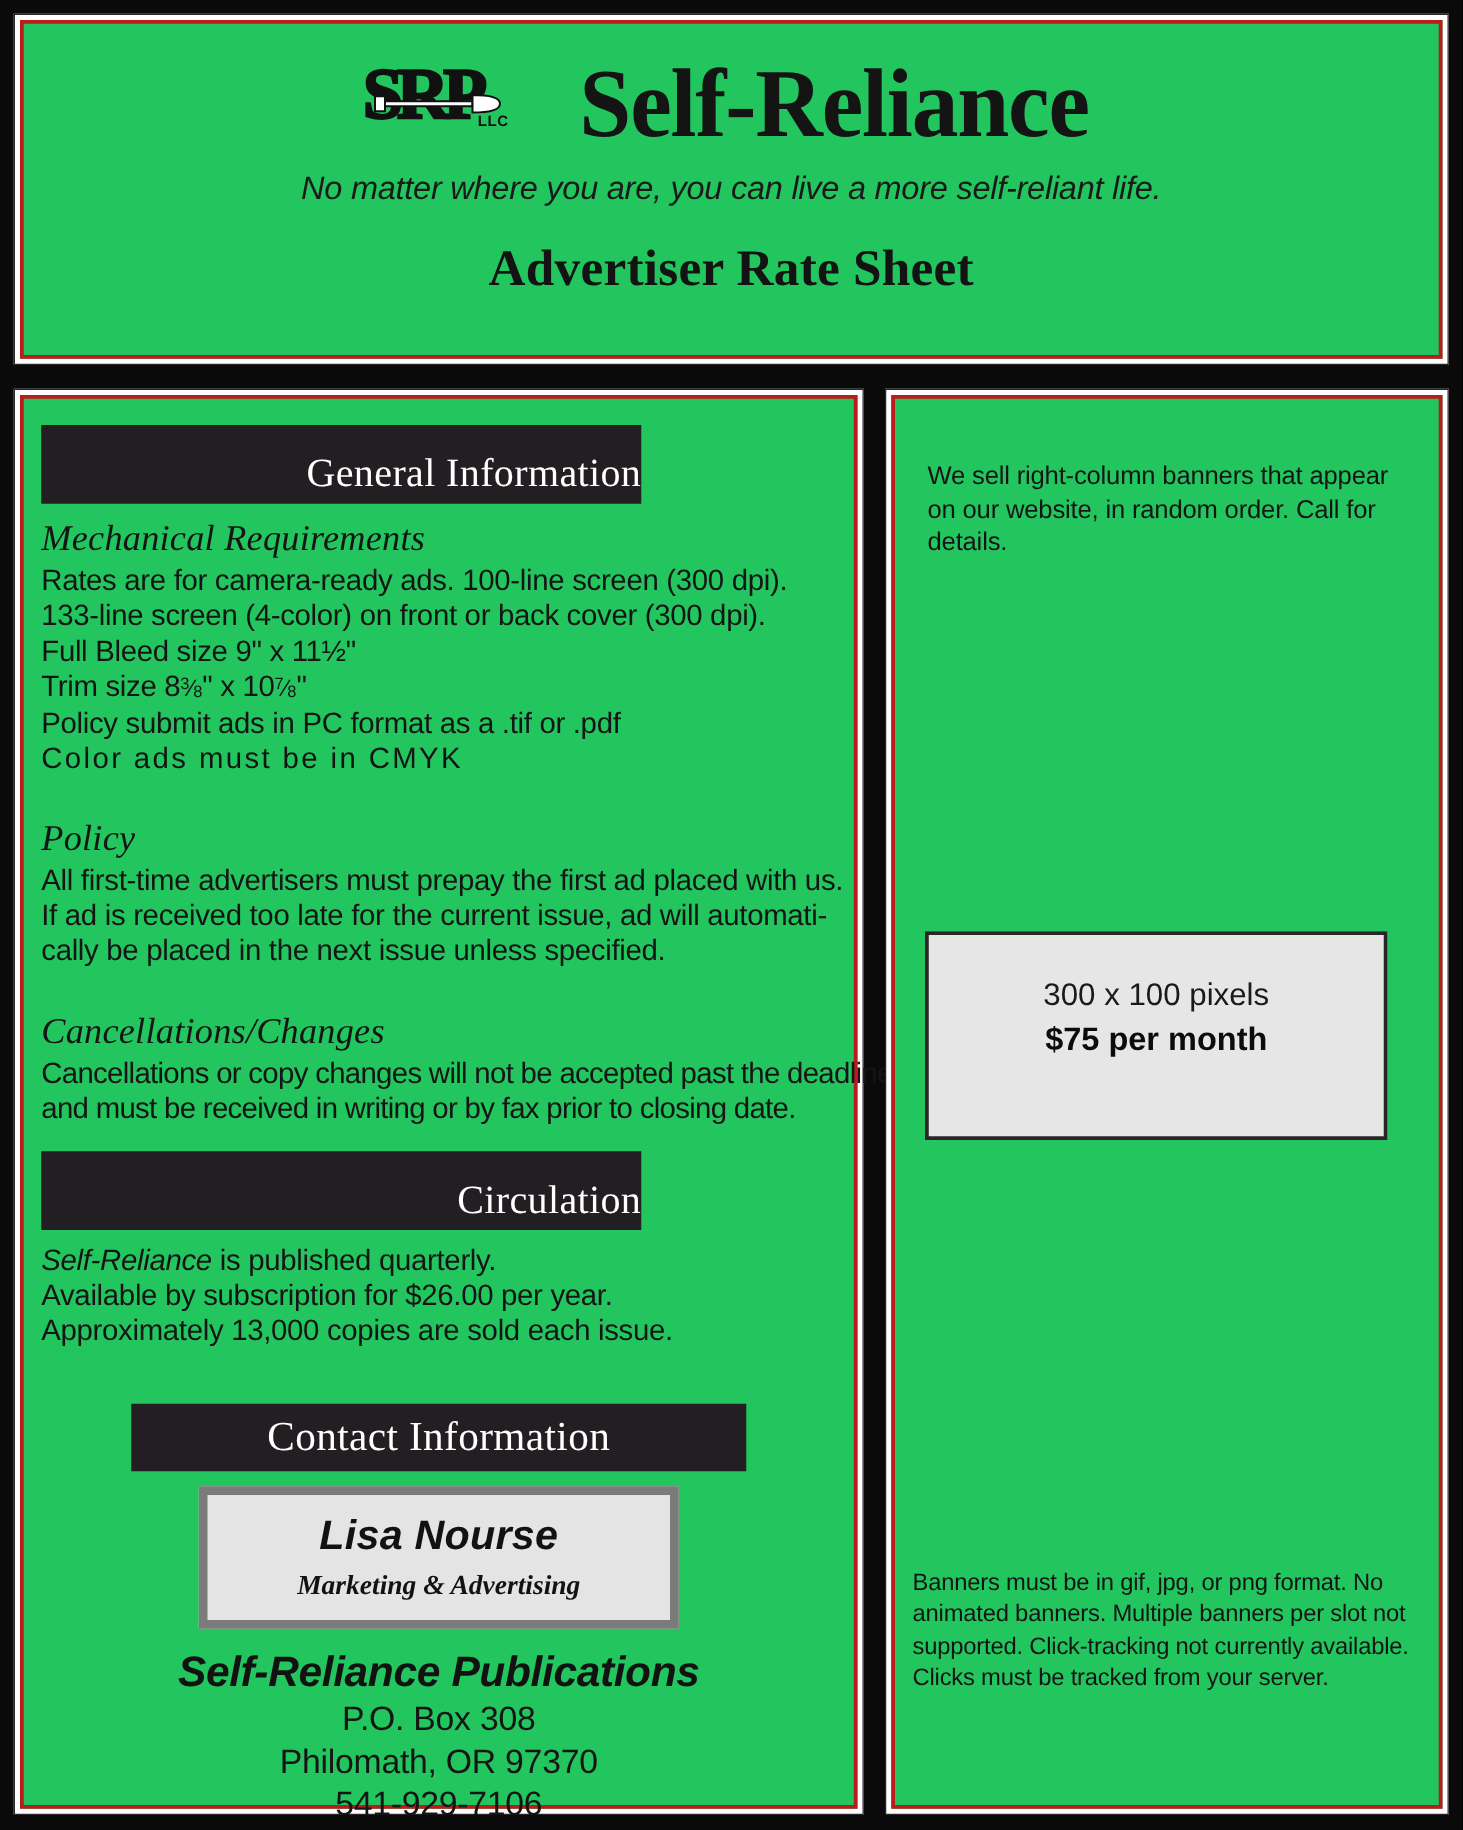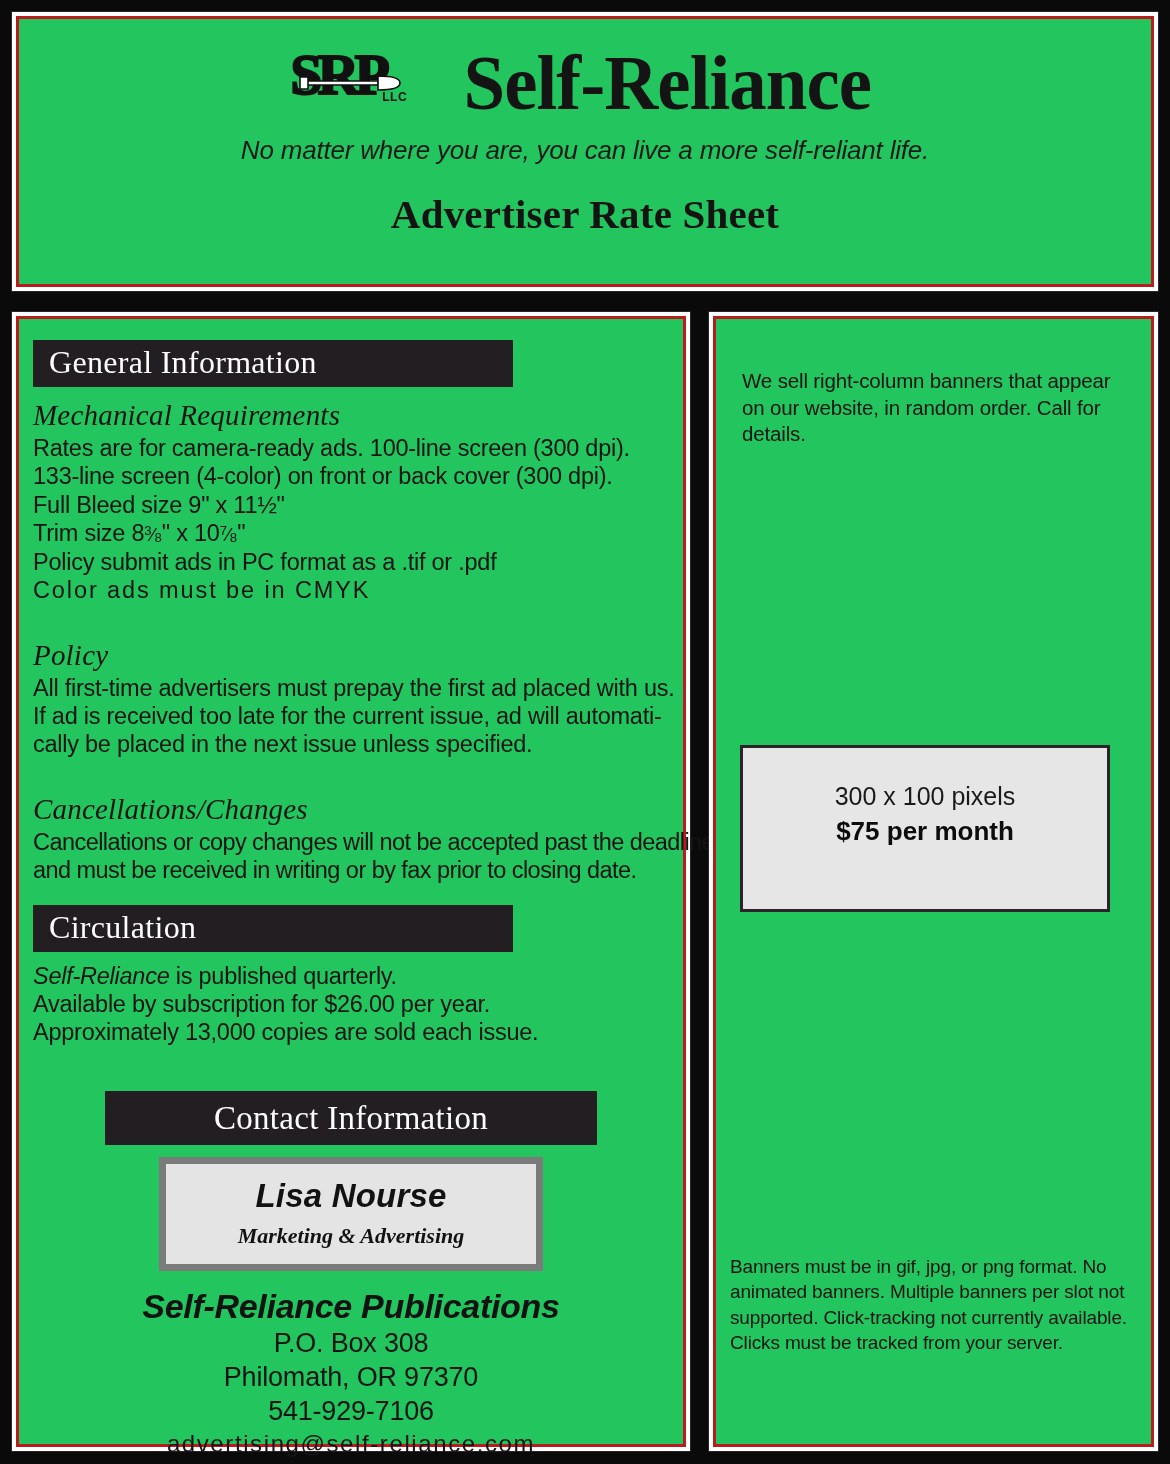--- a/index.html
+++ b/index.html
@@ -144,23 +144,24 @@
     box-sizing: border-box;
   }
 
   
   .sec-bar {
     background: #231e22;
     color: #ffffff;
     font-family: "Liberation Serif", serif;
     font-size: 32px;
     line-height: 1;
-    padding: 6px 0 9px 16px;
+    padding: 22px 0 9px 16px;
     letter-spacing: 0.3px;
     box-sizing: border-box;
+    text-align: right;
   }
   .sec-bar.narrow { width: 480px; }
   .sec-bar.center {
     text-align: center;
     padding-left: 0;
     padding-right: 0;
   }
 
   
   .sub-head {

